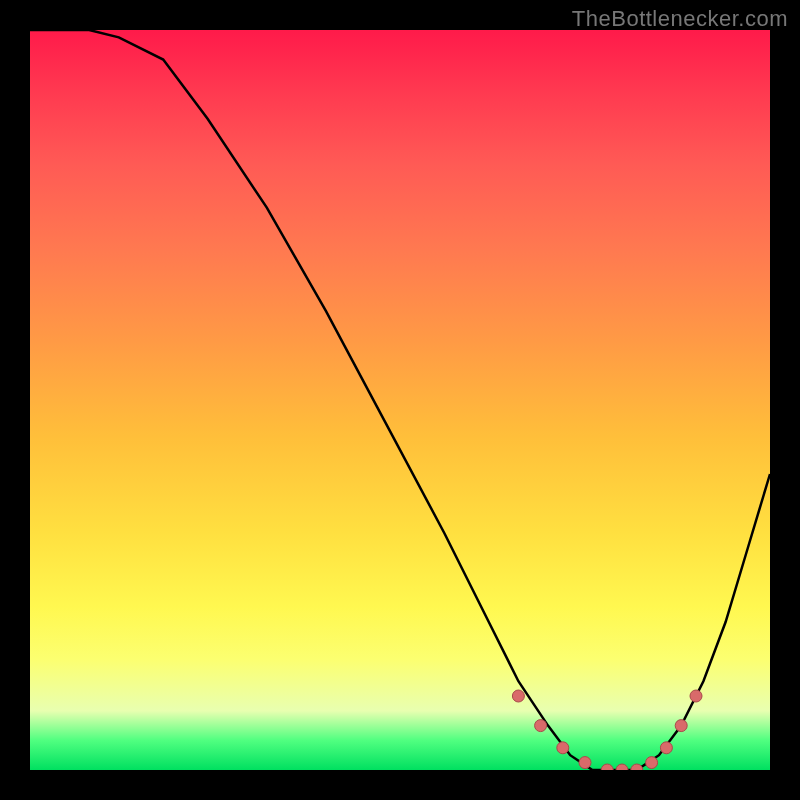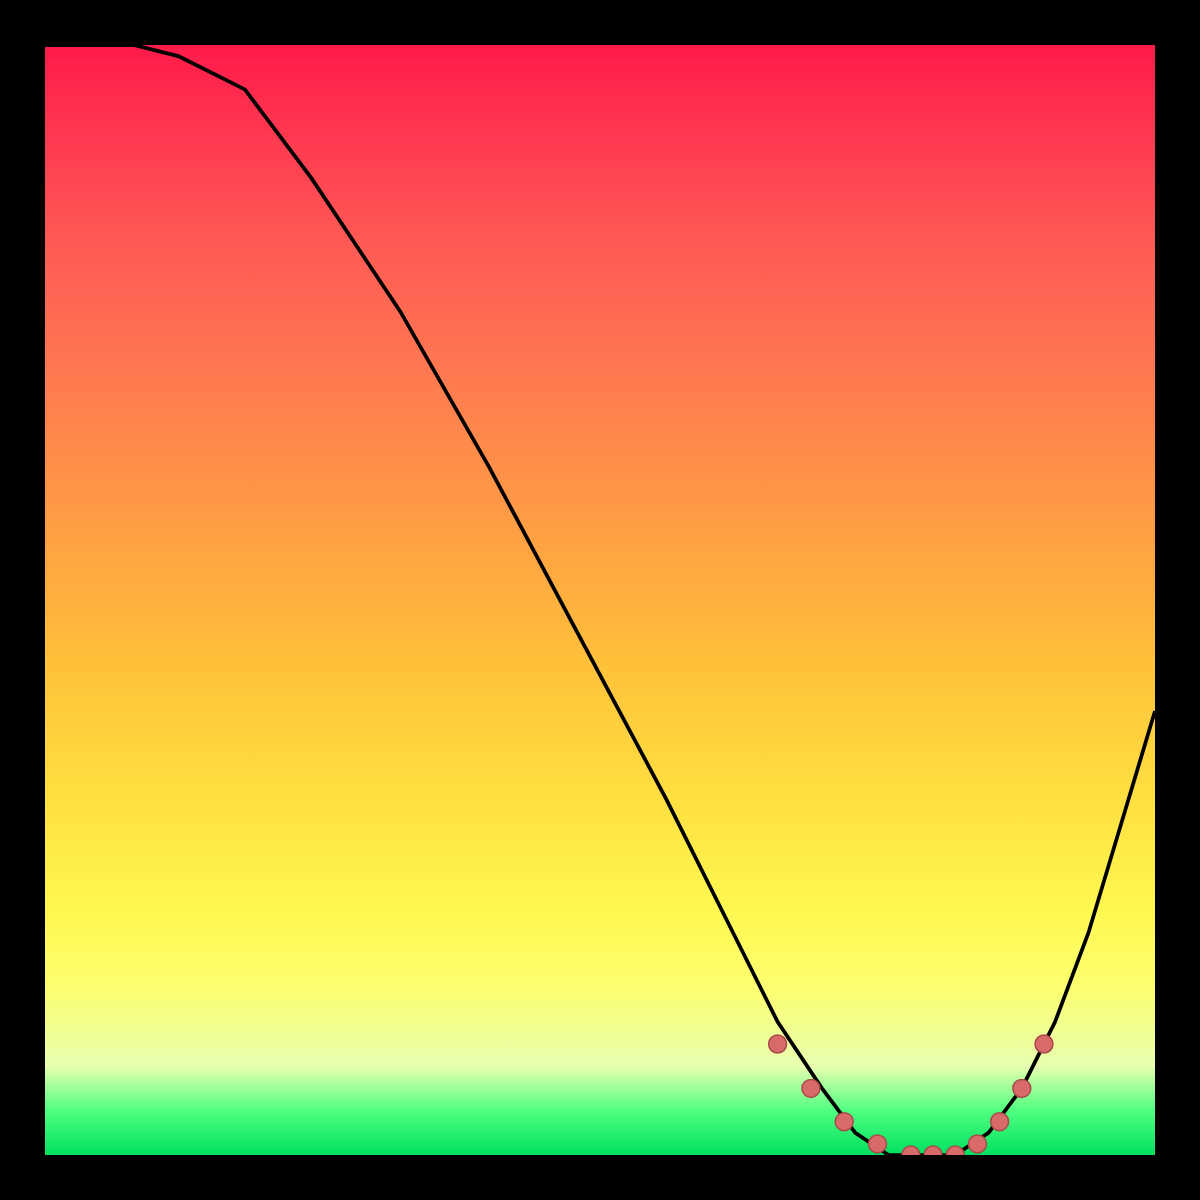--- a/index.html
+++ b/index.html
@@ -58,20 +58,21 @@
     font-family: Arial, Helvetica, sans-serif;
     font-size: 22px;
     color: #777;
     letter-spacing: 0.5px;
   }
 </style>
 </head>
 <body>
 
 <div class="chart-container">
+  <div class="attribution">TheBottlenecker.com</div>
   <div class="plot-area">
     <div class="gradient-bg"></div>
     <svg class="curve-svg" viewBox="0 0 740 740" preserveAspectRatio="none">
       <path id="curve-path" fill="none" stroke="#000000" stroke-width="2.5" d="M0.0 0.0 L14.8 0.0 L37.0 0.0 L59.2 0.0 L88.8 7.4 L133.2 29.6 L177.6 88.8 L236.8 177.6 L296.0 281.2 L355.2 392.2 L414.4 503.2 L458.8 592.0 L488.4 651.2 L518.0 695.6 L540.2 725.2 L562.4 740.0 L584.6 740.0 L606.8 740.0 L629.0 725.2 L651.2 695.6 L673.4 651.2 L695.6 592.0 L717.8 518.0 L740.0 444.0 "></path>
       <g id="dots-group">
           <circle cx="488.4" cy="666.0" r="6" fill="#d96a6a" stroke="#a84a4a" stroke-width="1"></circle>
           <circle cx="510.6" cy="695.6" r="6" fill="#d96a6a" stroke="#a84a4a" stroke-width="1"></circle>
           <circle cx="532.8" cy="717.8" r="6" fill="#d96a6a" stroke="#a84a4a" stroke-width="1"></circle>
           <circle cx="555.0" cy="732.6" r="6" fill="#d96a6a" stroke="#a84a4a" stroke-width="1"></circle>
           <circle cx="577.2" cy="740.0" r="6" fill="#d96a6a" stroke="#a84a4a" stroke-width="1"></circle>

